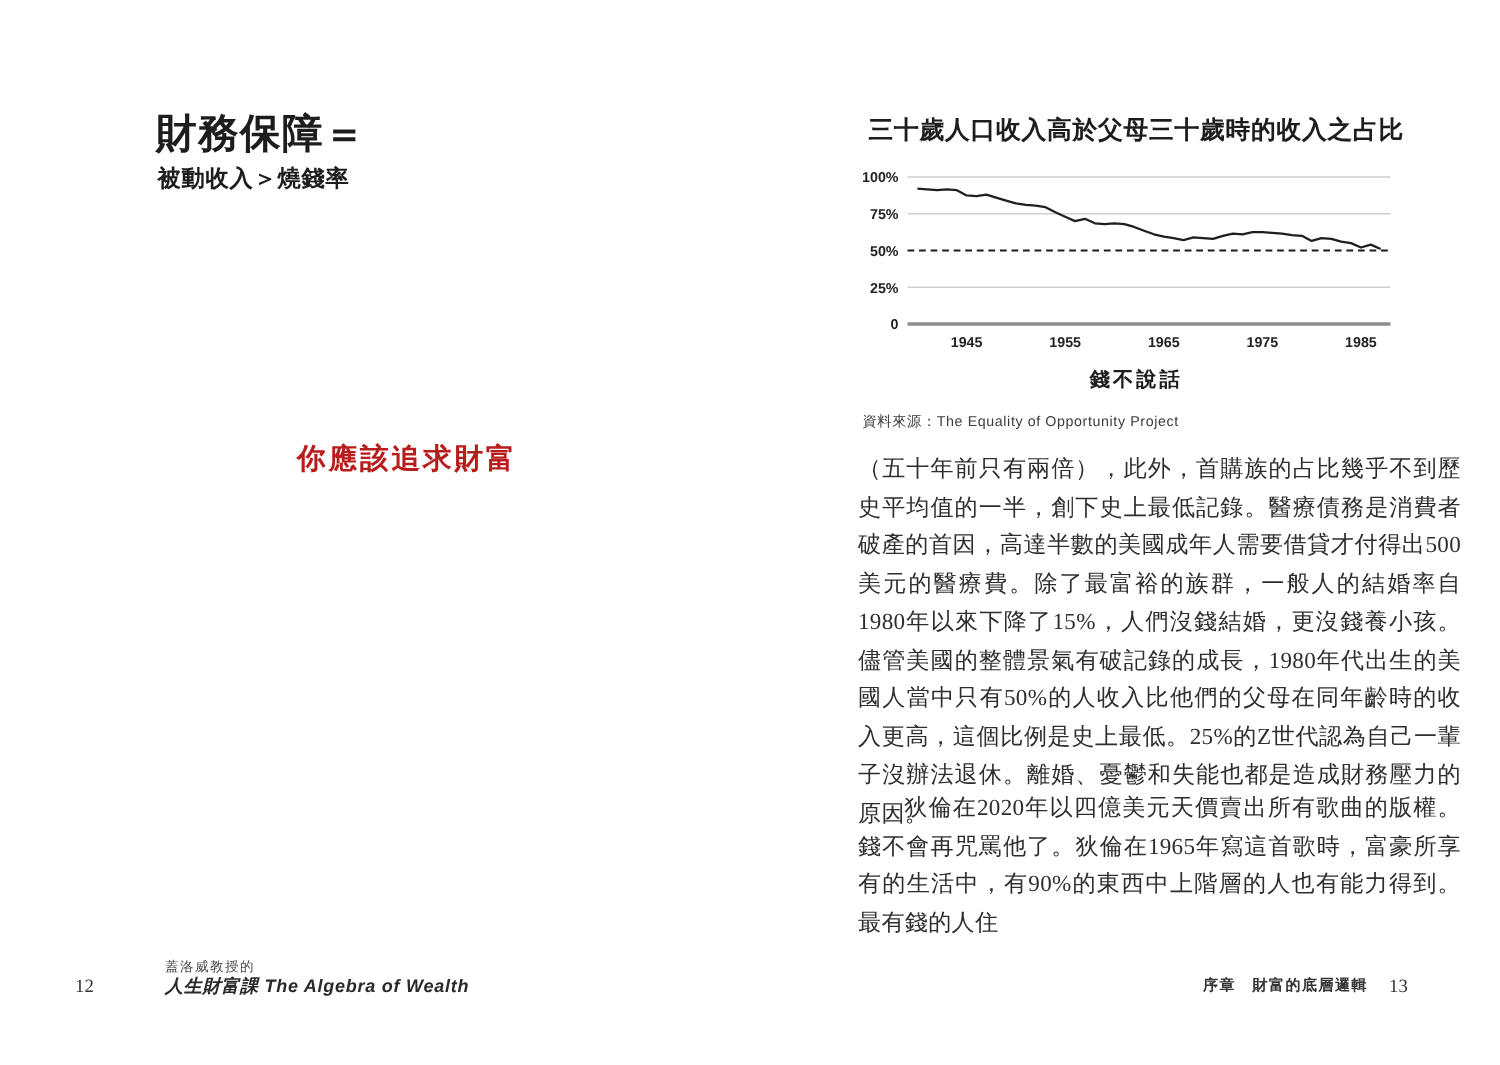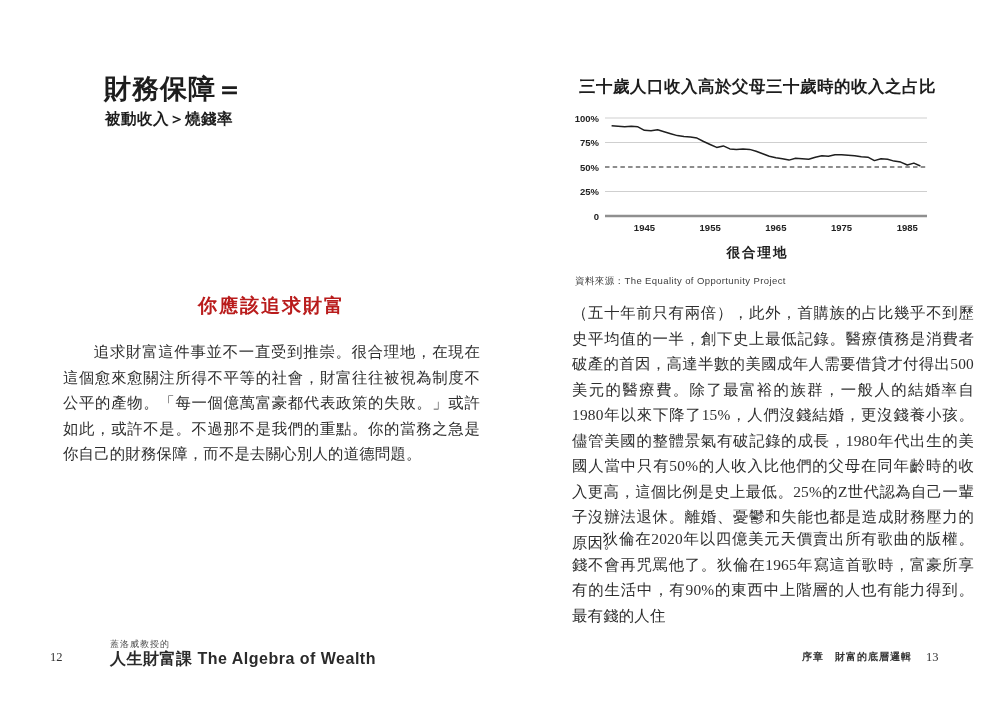--- a/index.html
+++ b/index.html
@@ -36,21 +36,21 @@
   
   .folio{font-size:12.5px;color:#333;}
   .imprint-top{
     left:110px;top:638px;
     font-family:Liberation Sans, sans-serif;
     font-size:9px;color:#4a4a4a;letter-spacing:1px;
   }
   .imprint-main{
     left:110px;top:649px;
     font-family:"Liberation Sans", sans-serif;
-    font-weight:700;font-size:16px;color:#2a2a2a;letter-spacing:0.5px;
+    font-weight:700;font-size:12px;color:#2a2a2a;letter-spacing:0.5px;font-style:italic;
   }
   .folio-left{left:50px;top:650px;text-align:center;}
   .chapter-footer{
     left:700px;top:650px;width:212px;text-align:right;
     font-family:"Liberation Sans", sans-serif;
     font-weight:700;font-size:10px;color:#333;letter-spacing:1px;
   }
   
   .chart-block{left:575px;top:76px;width:365px;}
   .chart-title{
@@ -77,21 +77,20 @@
 </head>
 <body>
 
 <div class="abs" style="left:0;top:0;width:500px;height:710px;">
   <div class="abs book-title">財務保障＝</div>
   <div class="abs book-subtitle">被動收入＞燒錢率</div>
 
 
   <div class="abs section-heading">你應該追求財富</div>
 
-  <div class="abs para indent p-left" style="top:339px;">追求財富這件事並不一直受到推崇。很合理地，在現在這個愈來愈關注所得不平等的社會，財富往往被視為制度不公平的產物。「每一個億萬富豪都代表政策的失敗。」或許如此，或許不是。不過那不是我們的重點。你的當務之急是你自己的財務保障，而不是去關心別人的道德問題。</div>
 
 
   <div class="abs folio folio-left">12</div>
   <div class="abs imprint-top">蓋洛威教授的</div>
   <div class="abs imprint-main">人生財富課  The Algebra of Wealth</div>
 </div>
 
 <div class="abs" style="left:500px;top:0;width:500px;height:526px;">
 
   <div class="abs chart-block" style="left:75px;">
@@ -107,21 +106,21 @@
         <text x="24" y="85" text-anchor="end" class="tick-label">25%</text>
         <line x1="30" x2="352" y1="106" y2="106" fill="none" stroke="#8f8f8f" stroke-width="2.4"></line>
         <text x="24" y="109.5" text-anchor="end" class="tick-label">0</text>
         <text x="69.42857142857143" y="121" text-anchor="middle" class="tick-label">1945</text>
         <text x="135.14285714285714" y="121" text-anchor="middle" class="tick-label">1955</text>
         <text x="200.85714285714286" y="121" text-anchor="middle" class="tick-label">1965</text>
         <text x="266.57142857142856" y="121" text-anchor="middle" class="tick-label">1975</text>
         <text x="332.2857142857143" y="121" text-anchor="middle" class="tick-label">1985</text>
         <polyline points="36.6,15.8 43.1,16.3 49.7,16.8 56.3,16.3 62.9,16.8 69.4,20.3 76.0,20.7 82.6,19.8 89.1,21.7 95.7,23.7 102.3,25.6 108.9,26.6 115.4,27.1 122.0,28.1 128.6,31.5 135.1,34.5 141.7,37.4 148.3,35.9 154.9,38.9 161.4,39.4 168.0,38.9 174.6,39.4 181.1,41.3 187.7,43.8 194.3,46.2 200.9,47.7 207.4,48.7 214.0,50.1 220.6,48.2 227.1,48.7 233.7,49.2 240.3,47.2 246.9,45.7 253.4,46.2 260.0,44.8 266.6,44.8 273.1,45.2 279.7,45.7 286.3,46.7 292.9,47.2 299.4,50.6 306.0,48.7 312.6,49.2 319.1,51.1 325.7,52.1 332.3,55.0 338.9,53.1 345.4,56.0" fill="none" stroke="#1f1f1f" stroke-width="1.5" stroke-linejoin="round"></polyline>
       </svg>
-    <div class="chart-xlabel">很合理地</div>
+    <div class="chart-xlabel">錢不說話</div>
     <div class="chart-source">資料來源：The Equality of Opportunity Project</div>
   </div>
 
   <div class="abs para p-right" style="left:72px;top:300px;">（五十年前只有兩倍），此外，首購族的占比幾乎不到歷史平均值的一半，創下史上最低記錄。醫療債務是消費者破產的首因，高達半數的美國成年人需要借貸才付得出500美元的醫療費。除了最富裕的族群，一般人的結婚率自1980年以來下降了15%，人們沒錢結婚，更沒錢養小孩。儘管美國的整體景氣有破記錄的成長，1980年代出生的美國人當中只有50%的人收入比他們的父母在同年齡時的收入更高，這個比例是史上最低。25%的Z世代認為自己一輩子沒辦法退休。離婚、憂鬱和失能也都是造成財務壓力的原因。</div>
 
   <div class="abs para indent p-right" style="left:72px;top:526px;">狄倫在2020年以四億美元天價賣出所有歌曲的版權。錢不會再咒罵他了。狄倫在1965年寫這首歌時，富豪所享有的生活中，有90%的東西中上階層的人也有能力得到。最有錢的人住</div>
 
   <div class="abs chapter-footer" style="left:200px;">序章　財富的底層邏輯</div>
   <div class="abs folio" style="left:426px;top:650px;">13</div>
 </div>

